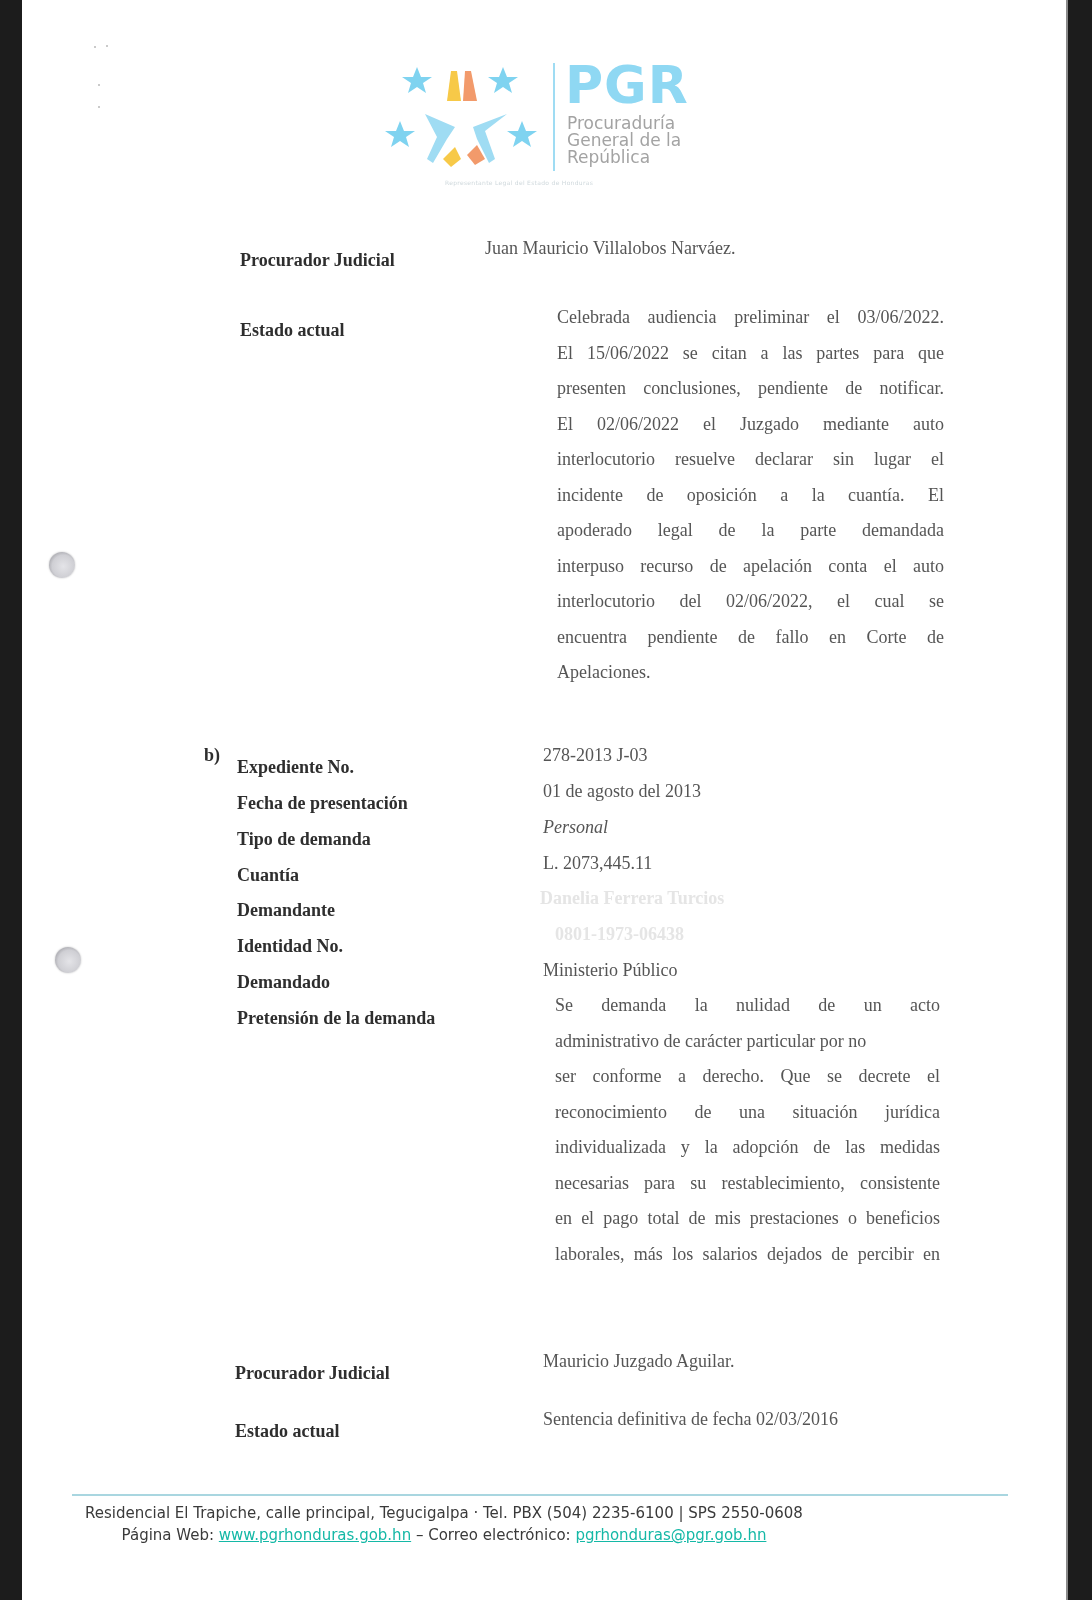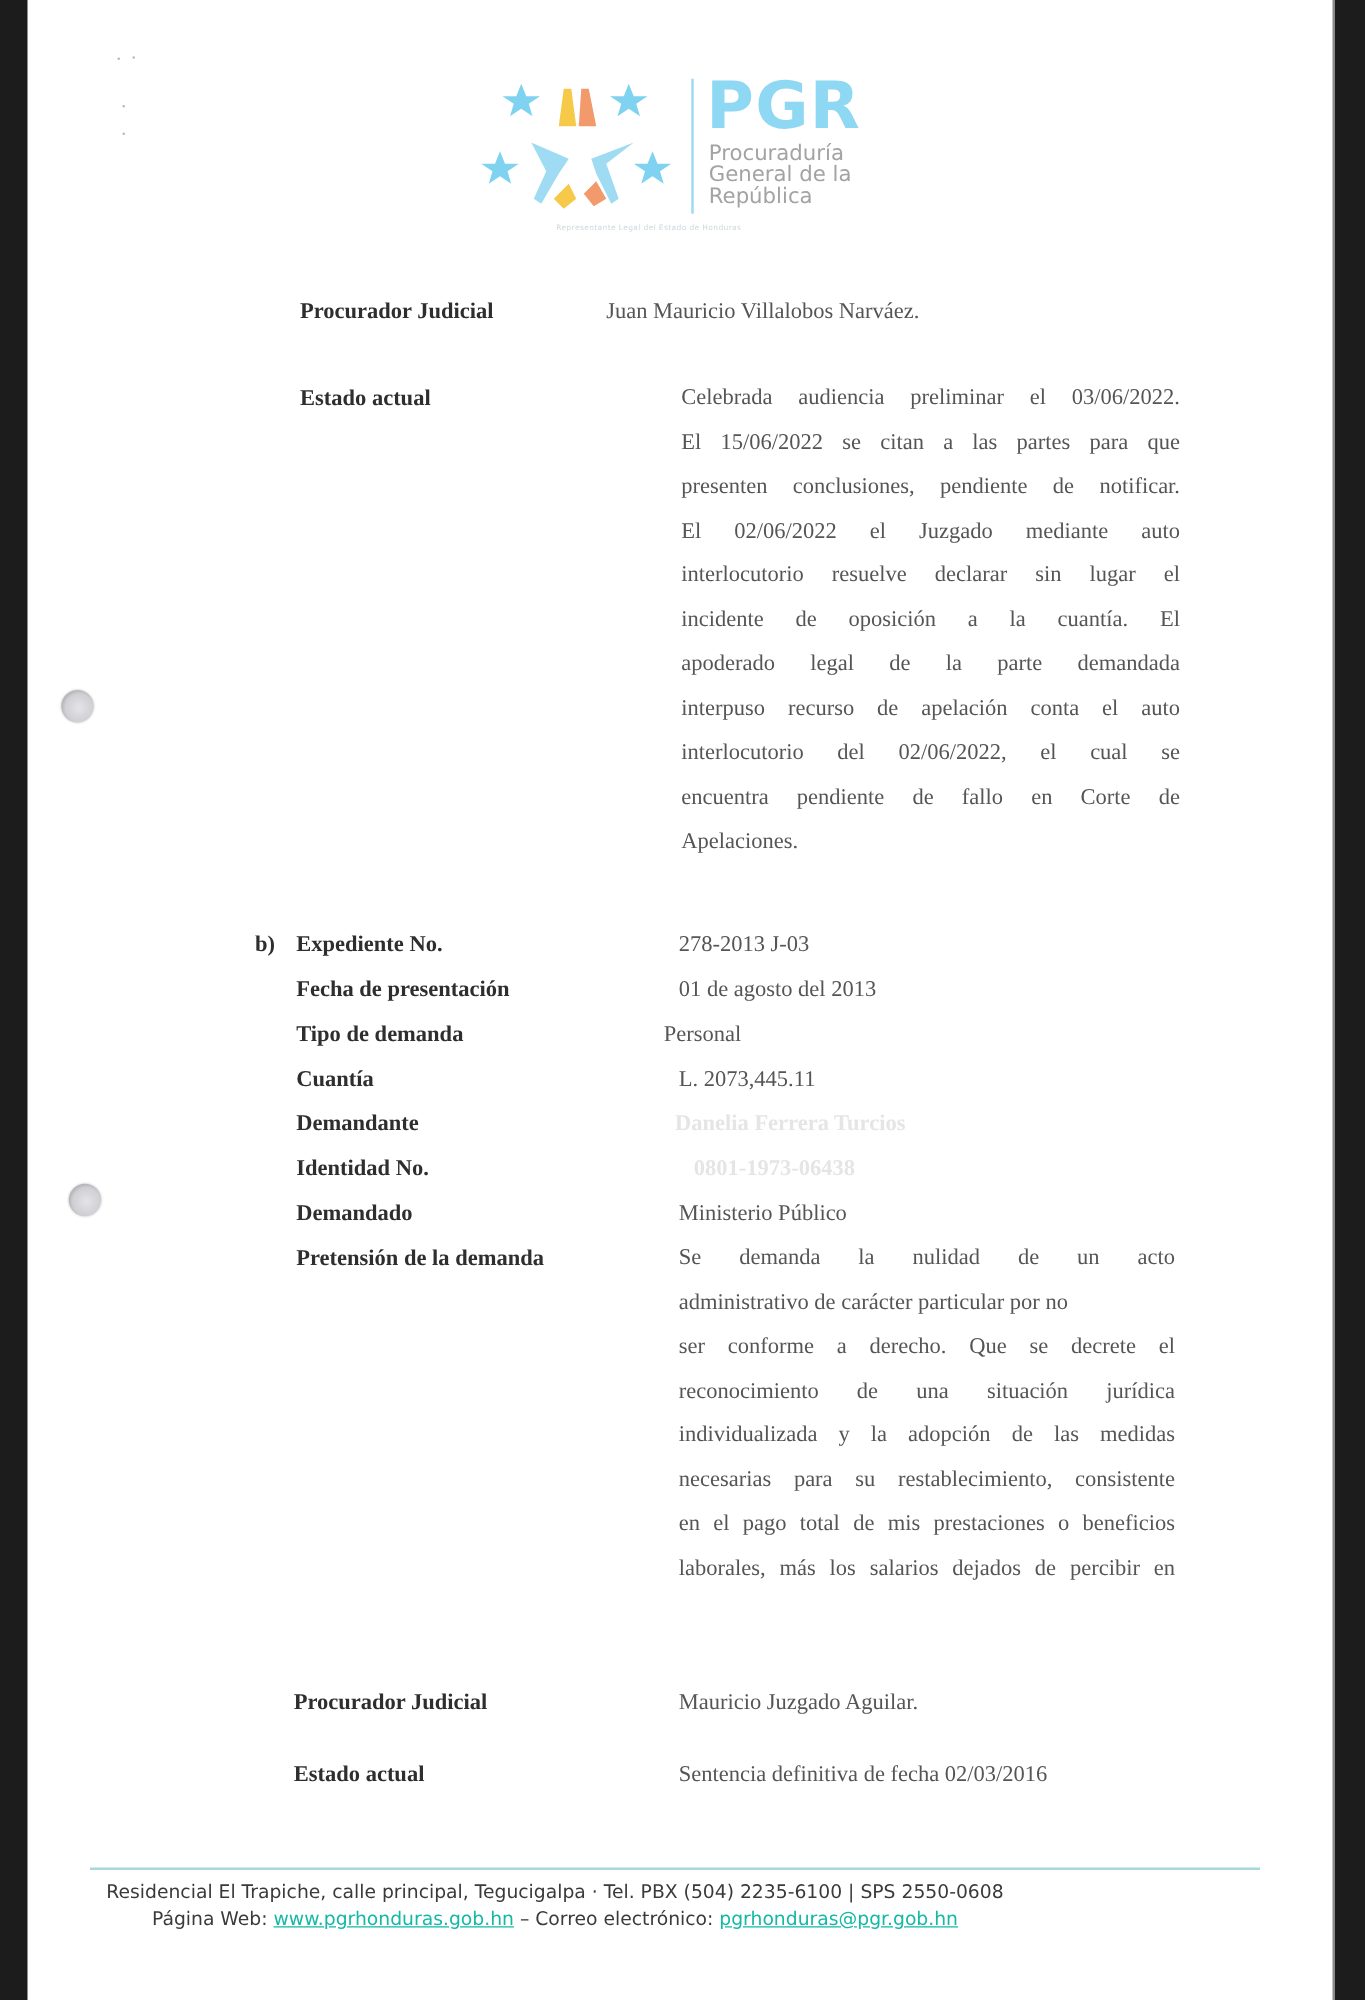--- a/index.html
+++ b/index.html
@@ -21,28 +21,28 @@
     }
 
     
     .logo { position: absolute; left: 385px; top: 55px; width: 320px; height: 140px; }
     .logo .divider { position: absolute; left: 168px; top: 8px; width: 2px; height: 108px; background: #9fdcf3; }
     .logo .acr { position: absolute; left: 180px; top: 0px; font-family: "DejaVu Sans", sans-serif; font-weight: bold; font-size: 52px; color: #8fd8f3; letter-spacing: 1px; }
     .logo .full { position: absolute; left: 182px; top: 60px; font-family: "DejaVu Sans", sans-serif; font-size: 17px; line-height: 17px; color: #a3a3a3; }
     .logo .tag { position: absolute; left: 60px; top: 124px; font-family: "DejaVu Sans", sans-serif; font-size: 6px; color: #cfd8dc; letter-spacing: .3px; }
 
     
-    .lbl { position: absolute; font-weight: bold; font-size: 18px; color: #2e2e2e; white-space: nowrap; }
+    .lbl { position: absolute; font-weight: bold; font-size: 18px; color: #2e2e2e; white-space: nowrap; margin-top: 12px; }
     .val { position: absolute; font-size: 18px; color: #555; white-space: nowrap; }
     .val.bold { font-weight: bold; color: #e5e5e5; }
     .para {
       position: absolute; font-size: 18px; color: #555; line-height: 35.5px;
       text-align: justify; text-align-last: justify;
     }
-    .para span { display: block; }
+    .para span { display: block; margin-left: 12px; }
     .para span.last { text-align-last: left; }
     .marker { position: absolute; font-weight: bold; font-size: 18px; color: #2e2e2e; }
 
     
     .foot-line { position: absolute; left: 72px; top: 1494px; width: 936px; height: 2px; background: #a9d6e0; }
     .foot { position: absolute; left: 0; width: 888px; text-align: center; font-family: "DejaVu Sans", sans-serif; font-size: 15px; color: #3a3a3a; }
     .foot a { color: #14b8a6; text-decoration: underline; }
   </style>
 </head>
 <body>
@@ -101,21 +101,21 @@
 
 <div class="marker" style="left:204px;top:745px;">b)</div>
 
 <div class="lbl" style="left:237px;top:745px;">Expediente No.</div>
 <div class="val" style="left:543px;top:745px;">278-2013 J-03</div>
 
 <div class="lbl" style="left:237px;top:781px;">Fecha de presentación</div>
 <div class="val" style="left:543px;top:781px;">01 de agosto del 2013</div>
 
 <div class="lbl" style="left:237px;top:817px;">Tipo de demanda</div>
-<div class="val" style="left:531px;top:817px;">Personal</div>
+<div class="val" style="left:543px;top:817px;font-style:italic;">Personal</div>
 
 <div class="lbl" style="left:237px;top:853px;">Cuantía</div>
 <div class="val" style="left:543px;top:853px;">L. 2073,445.11</div>
 
 <div class="lbl" style="left:237px;top:888px;">Demandante</div>
 <div class="val bold" style="left:540px;top:888px;">Danelia Ferrera Turcios</div>
 
 <div class="lbl" style="left:237px;top:924px;">Identidad No.</div>
 <div class="val bold" style="left:543px;top:924px;margin-left:12px;">0801-1973-06438</div>
 

